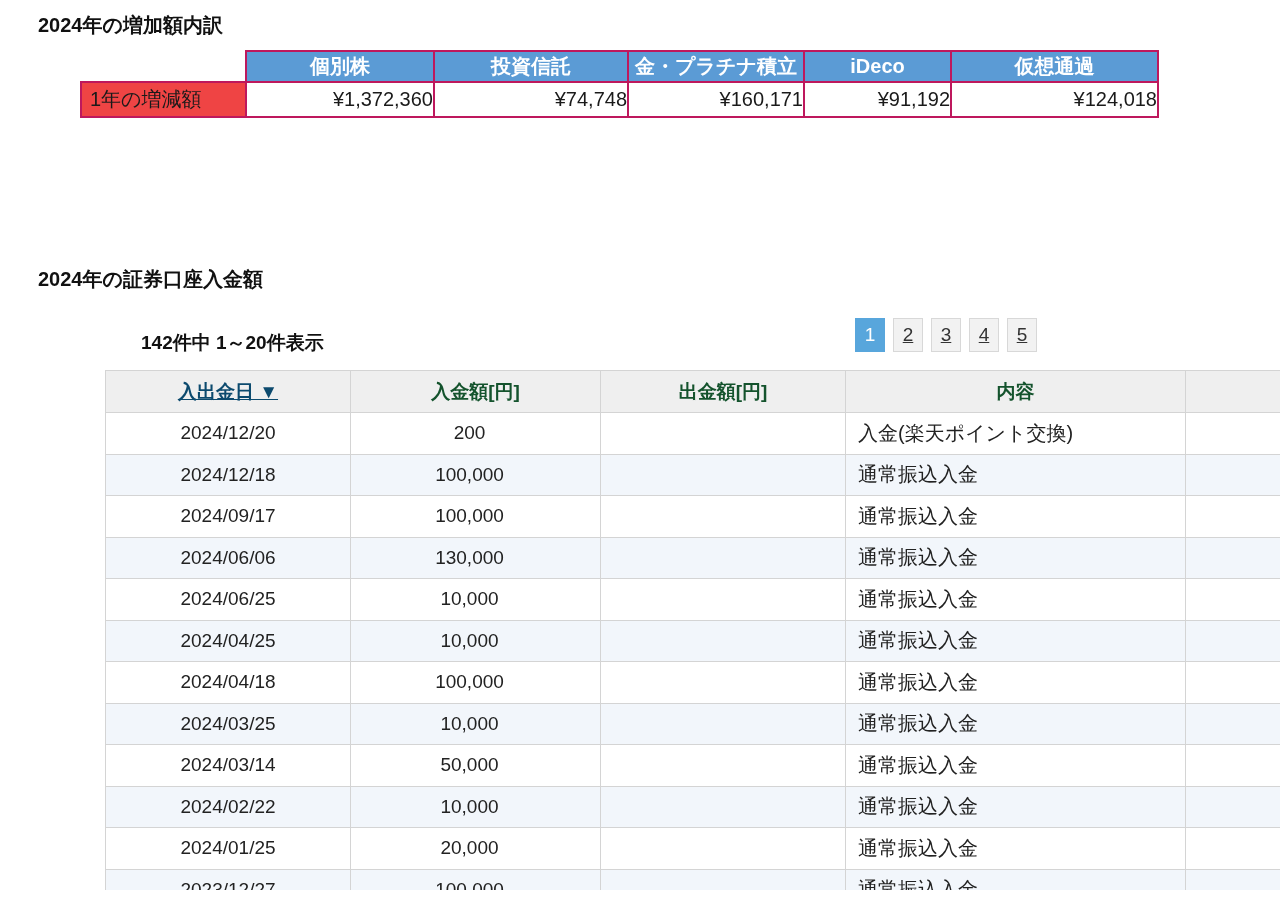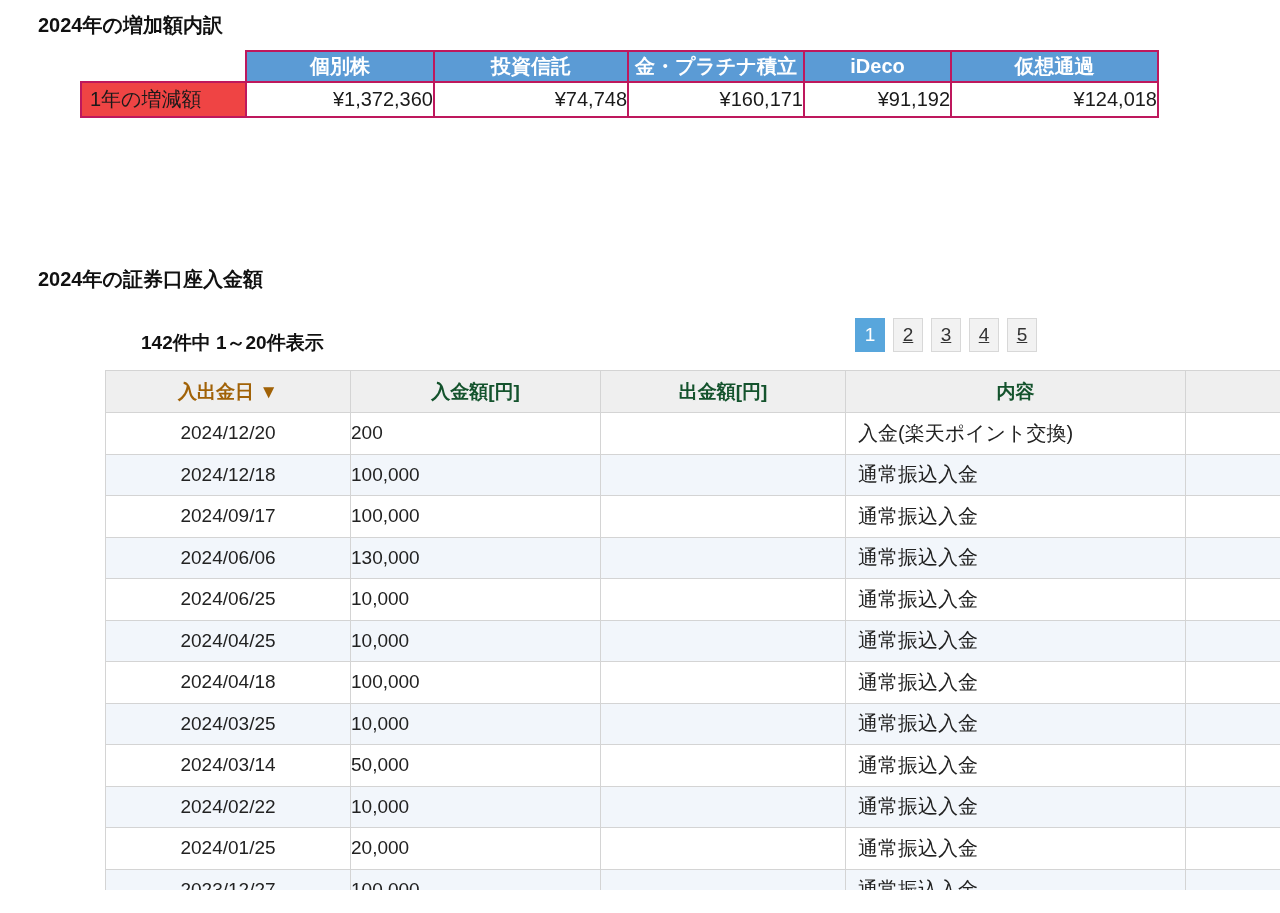--- a/index.html
+++ b/index.html
@@ -33,25 +33,25 @@
   #pagination .page { width:30px; height:34px; display:flex; align-items:center; justify-content:center;
     background:#f2f2f2; border:1px solid #d8d8d8; font-size:19px; color:#333;
     text-decoration:underline; cursor:pointer; }
   #pagination .page.active { background:#58a6dc; border-color:#58a6dc; color:#fff; text-decoration:none; }
 
   #deposit-wrap { position:absolute; left:105px; top:370px; width:1175px; height:520px; overflow:hidden; }
   table.deposits { width:1300px; border-collapse:collapse; table-layout:fixed; font-size:19px; color:#222; }
   table.deposits th, table.deposits td { border:1px solid #d4d4d4; overflow:hidden; white-space:nowrap; }
   table.deposits thead th { background:#efefef; height:42px; font-weight:bold;
     text-align:center; font-size:19px; color:#14532d; }
-  table.deposits thead th.sortable { color:#a16207; cursor:pointer; }
+  table.deposits thead th.sortable { color:#0c4a6e; text-decoration:underline; cursor:pointer; }
   table.deposits tbody tr { height:41.5px; background:#fff; }
   table.deposits tbody tr:nth-child(even) { background:#f2f6fb; }
   table.deposits td.date { text-align:center; }
-  table.deposits td.amount { text-align:left; padding-right:12px; }
+  table.deposits td.amount { text-align:center; padding-right:12px; }
   table.deposits td.desc { text-align:left; padding-left:12px; font-size:20px; }
 </style>
 </head>
 <body>
 
 <div class="section-title" id="title-breakdown">2024年の増加額内訳</div>
 
 <table class="breakdown">
   <colgroup>
     <col style="width:165px">

